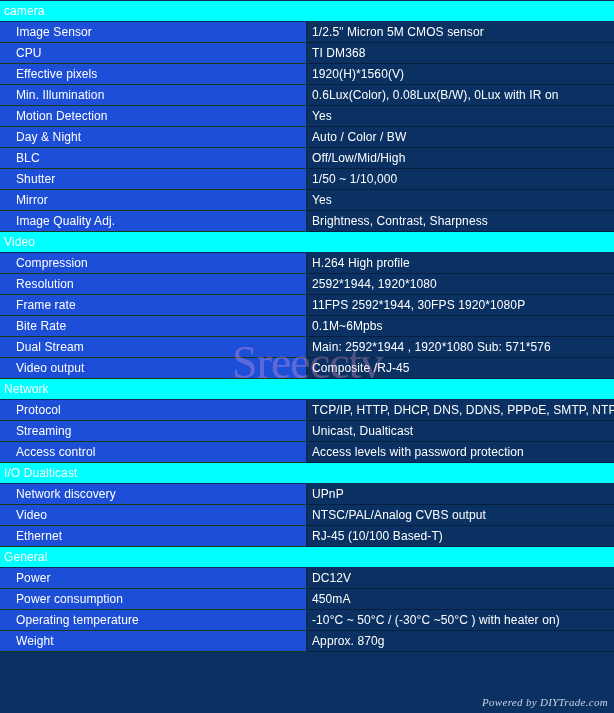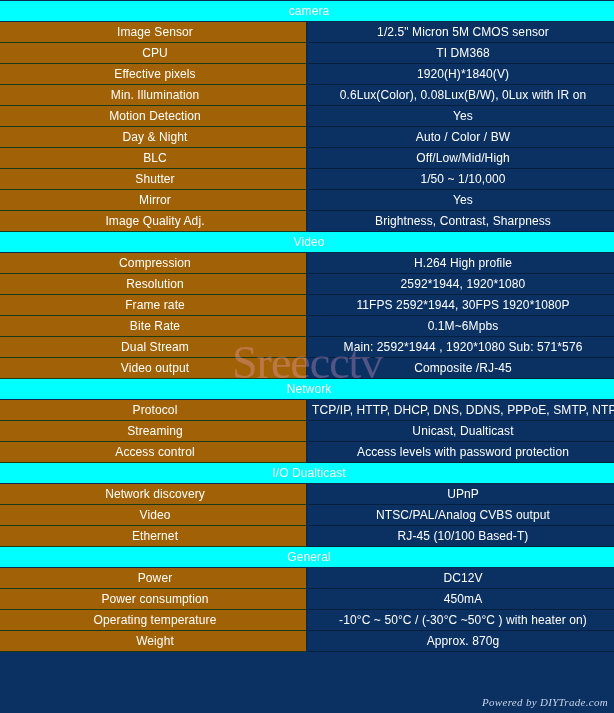--- a/index.html
+++ b/index.html
@@ -16,44 +16,44 @@
   }
 
   #spec-table {
     width: 614px;
     border-collapse: collapse;
     table-layout: fixed;
     position: relative;
     z-index: 2;
   }
 
-  #spec-table tr { height: 21px; text-align: center; }
+  #spec-table tr { height: 21px; }
 
   
   td.section-header {
     background: #00ffff;
     color: #ffffff;
     font-size: 12px;
     padding: 0 0 0 4px;
     height: 19px;
     line-height: 19px;
     border-top: 1px solid #0b2b52;
     border-bottom: 1px solid #0b2b52;
     white-space: nowrap;
     overflow: hidden;
     letter-spacing: 0.1px;
   }
 
   
   td.label-cell {
     width: 175px;
-    background: #a16207;
+    background: #1d4ed8;
     color: #ffffff;
     font-size: 12px;
-    padding: 0 0 0 4px;
+    padding: 0 0 0 16px;
     height: 20px;
     line-height: 20px;
     border-top: 1px solid #1b3b17;
     border-bottom: 1px solid #1b3b17;
     border-right: 2px solid #0b2b52;
     white-space: nowrap;
     overflow: hidden;
     letter-spacing: 0.1px;
   }
 
@@ -115,21 +115,21 @@
       <tr>
         <td class="label-cell">Image Sensor</td>
         <td class="value-cell">1/2.5" Micron 5M CMOS sensor</td>
       </tr>
       <tr>
         <td class="label-cell">CPU</td>
         <td class="value-cell">TI DM368</td>
       </tr>
       <tr>
         <td class="label-cell">Effective pixels</td>
-        <td class="value-cell">1920(H)*1840(V)</td>
+        <td class="value-cell">1920(H)*1560(V)</td>
       </tr>
       <tr>
         <td class="label-cell">Min. Illumination</td>
         <td class="value-cell">0.6Lux(Color), 0.08Lux(B/W), 0Lux with IR on</td>
       </tr>
       <tr>
         <td class="label-cell">Motion Detection</td>
         <td class="value-cell">Yes</td>
       </tr>
       <tr>

